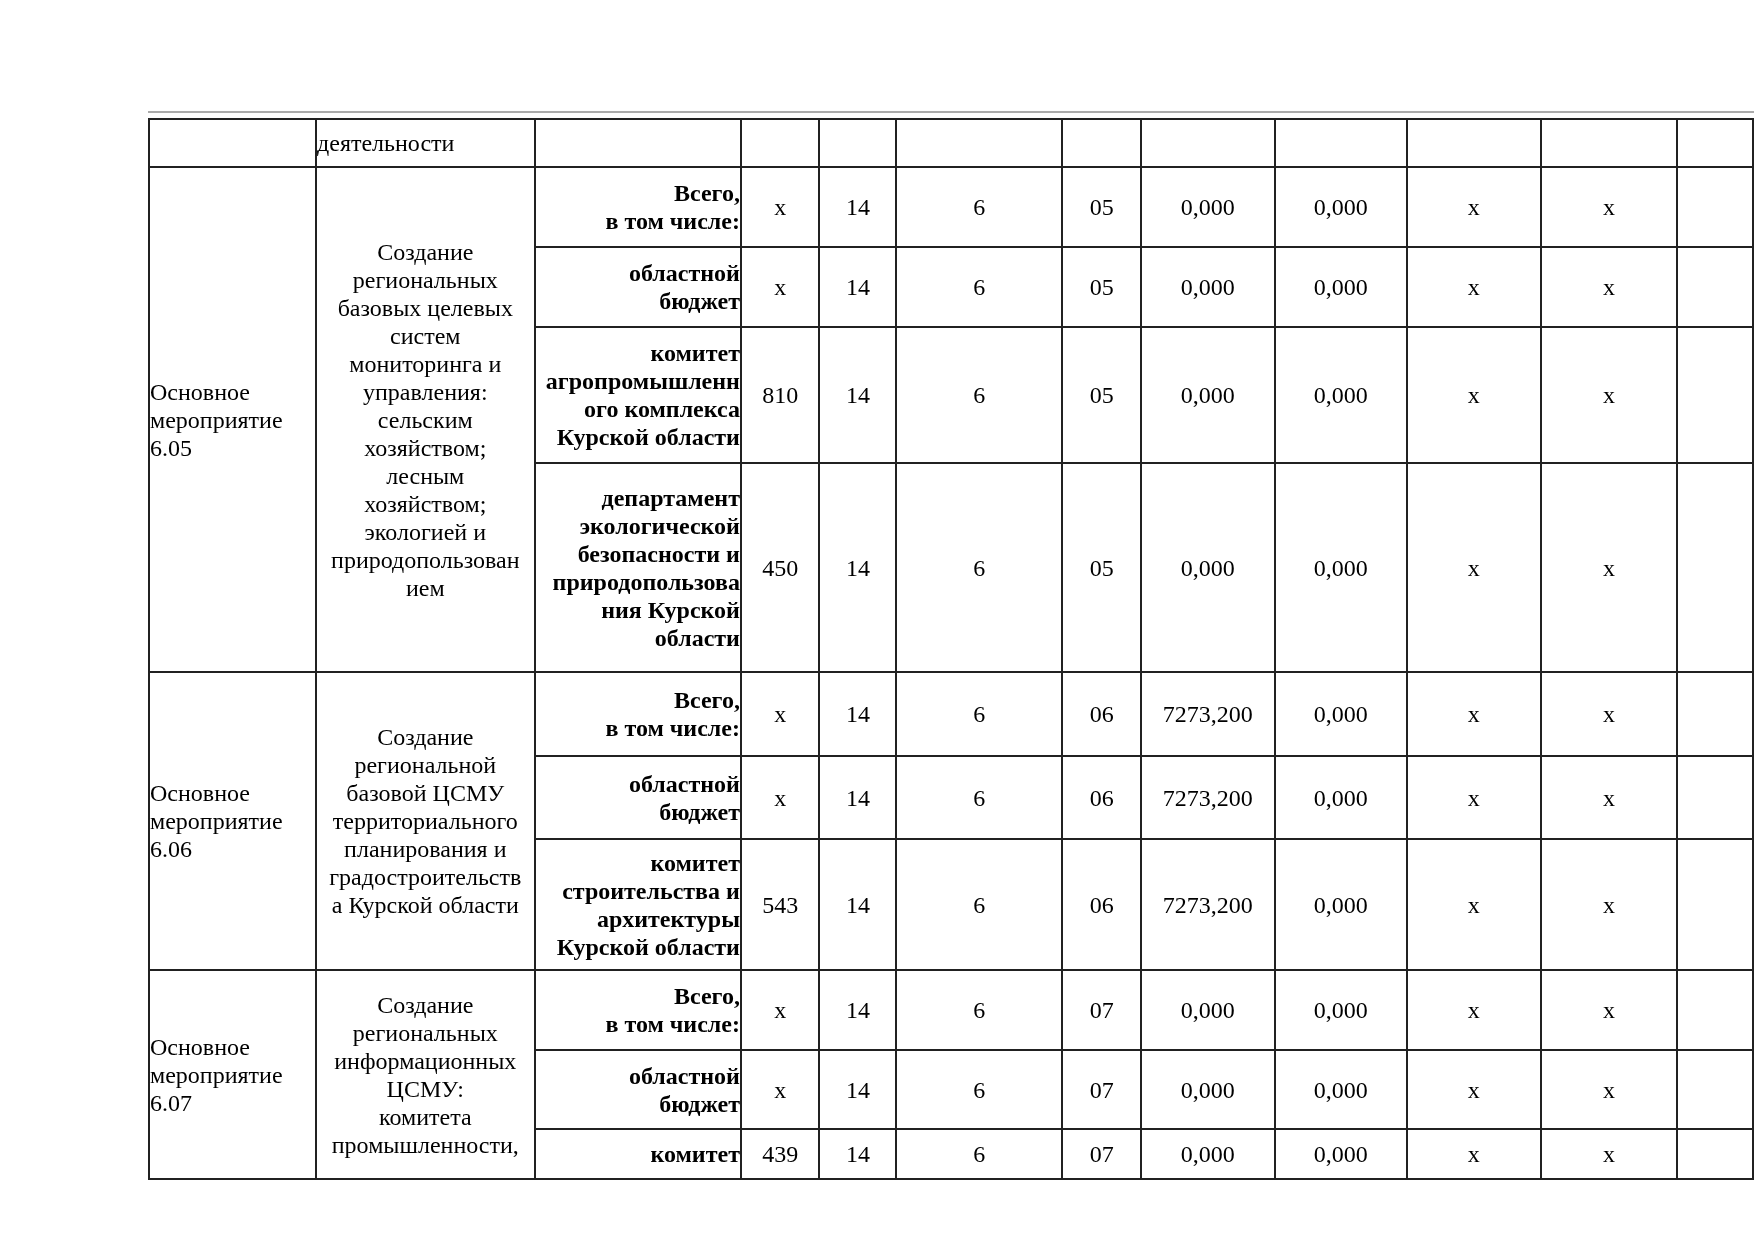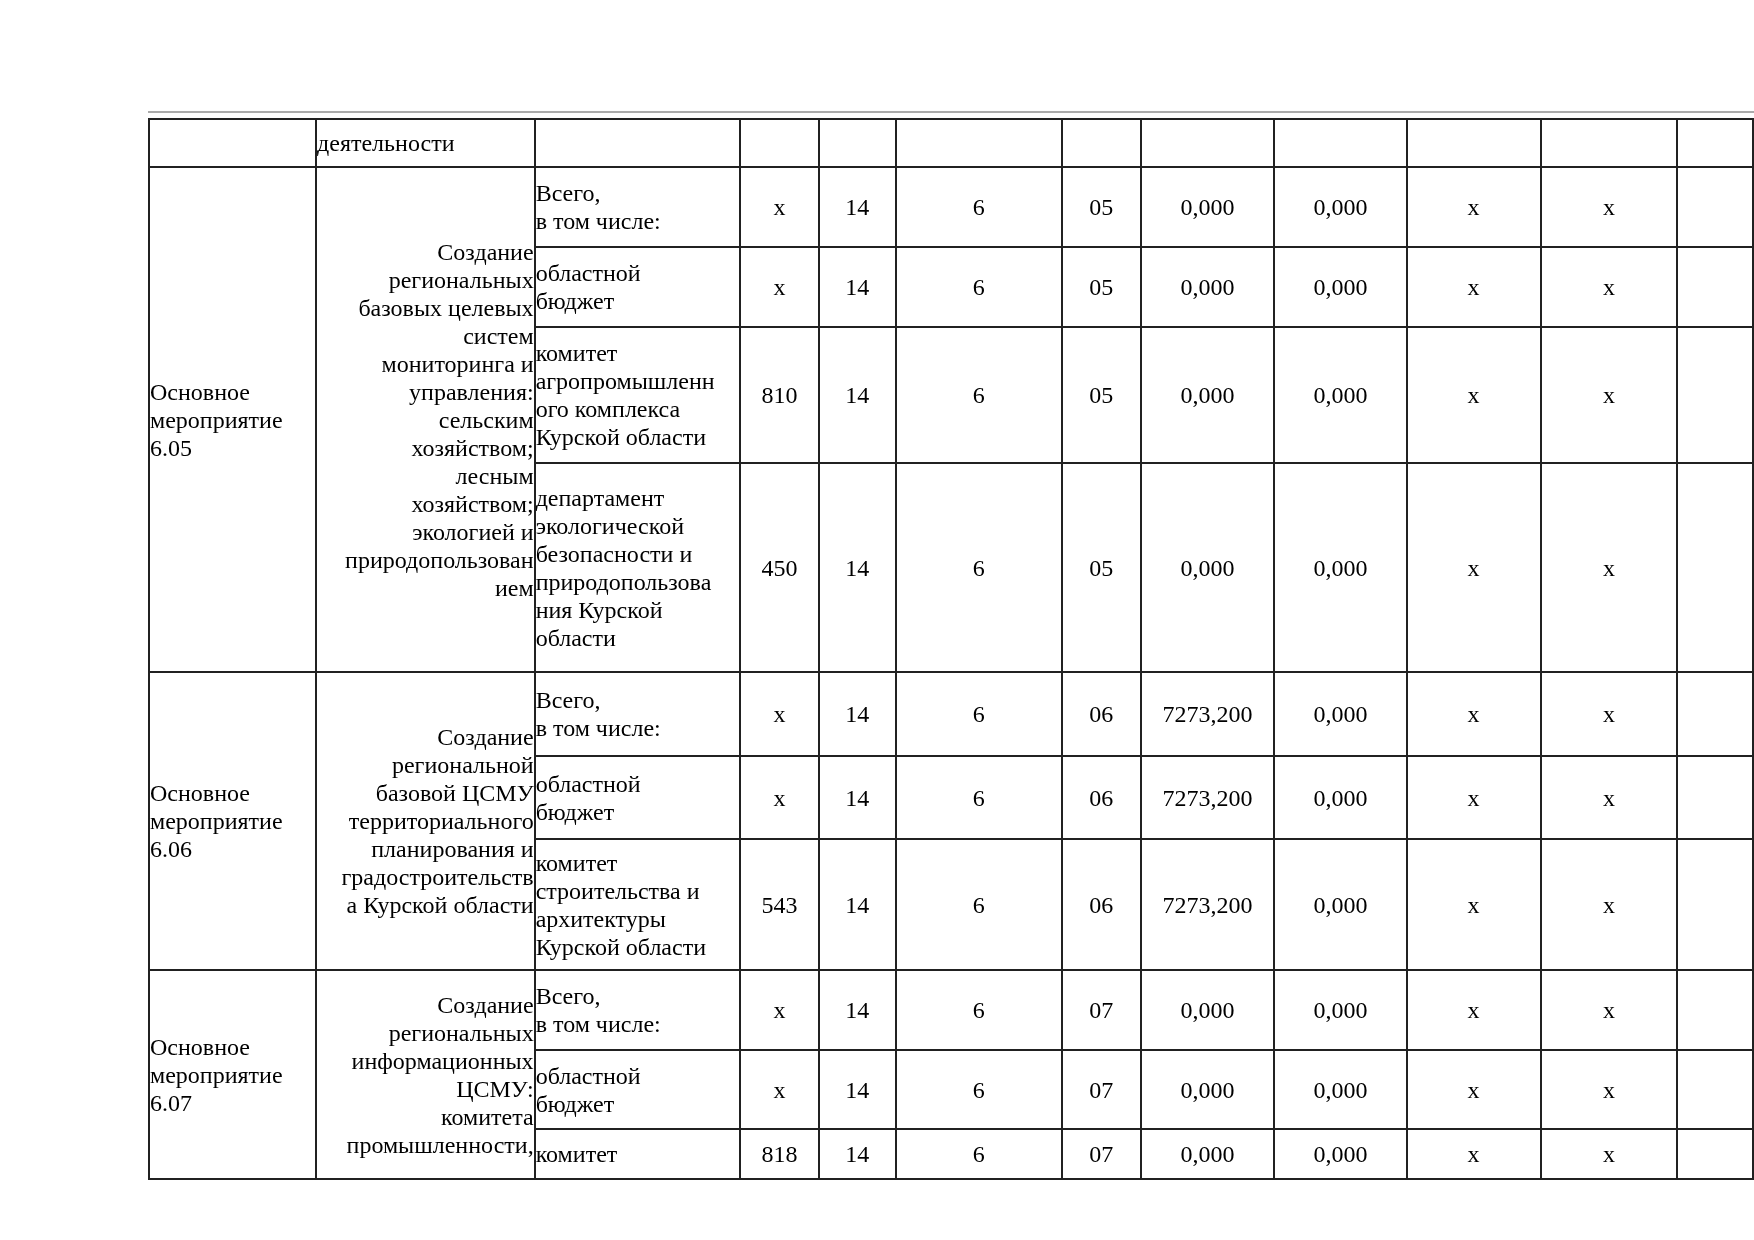--- a/index.html
+++ b/index.html
@@ -27,31 +27,32 @@
     border:2px solid #212121;
     padding:0;
     font-size:24px;
     line-height:28px;
     vertical-align:middle;
     overflow:hidden;
   }
   .pre{white-space:pre-line;margin-top:29px;}
   .c{text-align:center;}
   .lbl{
-    text-align:left;
+    text-align:right;
     vertical-align:middle;
     padding:4px 4px 4px 9px;
+    font-weight:bold;
   }
   .activity{
     text-align:left;
     vertical-align:top;
     padding-top:12px;
   }
   .desc{
-    text-align:right;
+    text-align:center;
     vertical-align:top;
     padding:12px 6px 6px 8px;
   }
   .carry{
     text-align:left;
     padding-left:9px;
   }
   
   tr.r1{height:48px;}  tr.r2{height:80px;}  tr.r3{height:80px;}
   tr.r4{height:136px;} tr.r5{height:209px;} tr.r6{height:84px;}
@@ -253,21 +254,21 @@
       <td class="c">6</td>
       <td class="c">07</td>
       <td class="c">0,000</td>
       <td class="c">0,000</td>
       <td class="c">х</td>
       <td class="c">х</td>
       <td></td>
     </tr>
     <tr class="r11">
       <td class="lbl pre">комитет</td>
-      <td class="c">818</td>
+      <td class="c">439</td>
       <td class="c">14</td>
       <td class="c">6</td>
       <td class="c">07</td>
       <td class="c">0,000</td>
       <td class="c">0,000</td>
       <td class="c">х</td>
       <td class="c">х</td>
       <td></td>
     </tr>
   </tbody>

